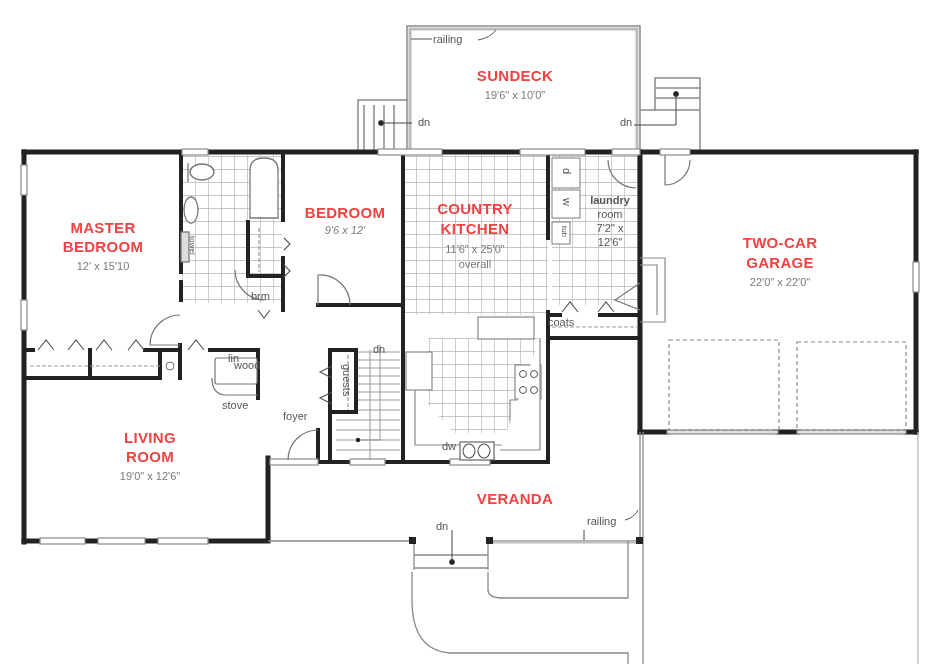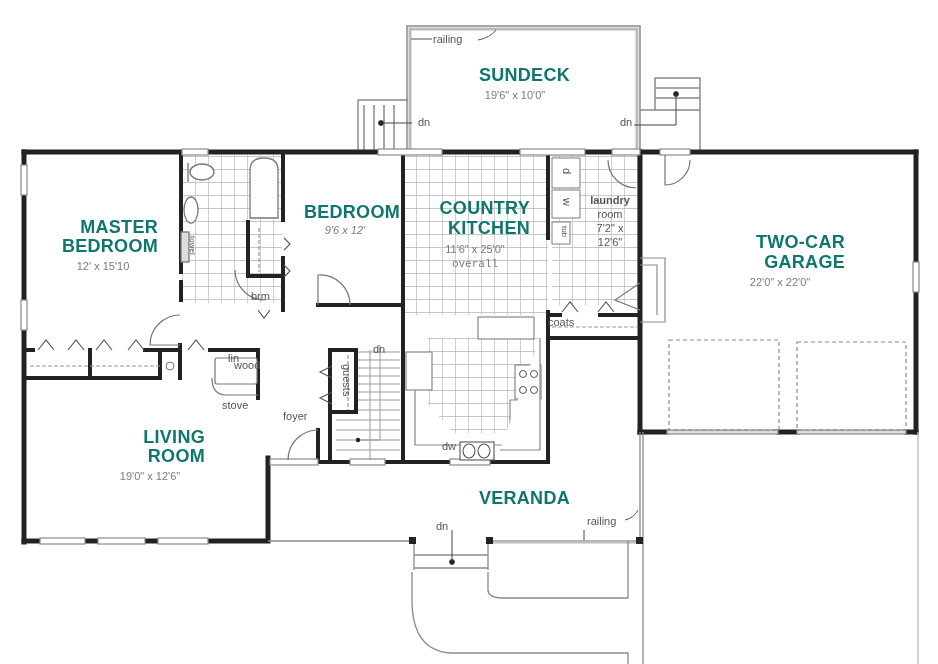--- a/index.html
+++ b/index.html
@@ -1,18 +1,18 @@
 <!DOCTYPE html>
 <html><head>
   <meta charset="utf-8">
   <style>
     html, body { margin: 0; padding: 0; background: #ffffff; }
     body { width: 938px; height: 664px; overflow: hidden; position: relative; font-family: "Liberation Sans", sans-serif; }
     #plan { position: absolute; left: 0; top: 0; width: 938px; height: 664px; }
-    .lbl { position: absolute; text-align: right; color: #0f766e; font-family: "Liberation Sans", sans-serif; font-weight: bold; font-size: 18px; line-height: 19px; letter-spacing: 0.3px; }
+    .lbl { position: absolute; text-align: center; color: #ef4444; font-family: "Liberation Sans", sans-serif; font-weight: bold; font-size: 15px; line-height: 19px; letter-spacing: 0.3px; }
     .dim { position: absolute; text-align: center; color: #7a7a7a; font-family: "Liberation Sans", sans-serif; font-size: 11px; line-height: 13px; white-space: nowrap; }
     .note { position: absolute; color: #555555; font-family: "Liberation Sans", sans-serif; font-size: 11px; line-height: 12px; white-space: nowrap; }
     .rot { transform: rotate(90deg); transform-origin: left top; }
     .room { position: absolute; }
   </style>
 </head>
 <body>
 
 <svg id="plan" viewBox="0 0 938 664" xmlns="http://www.w3.org/2000/svg">
   <defs>
@@ -261,21 +261,21 @@
 
 <div class="room">
   <div class="lbl" style="left:290px; top:203px; width:110px;">BEDROOM</div>
   <div class="dim" style="left:290px; top:224px; width:110px;font-style:italic;">9'6 x 12'</div>
 </div>
 
 <div class="room">
   <div class="lbl" style="left:420px; top:199px; width:110px;">COUNTRY</div>
   <div class="lbl" style="left:420px; top:219px; width:110px;">KITCHEN</div>
   <div class="dim" style="left:420px; top:243px; width:110px;">11'6" x 25'0"</div>
-  <div class="dim" style="left:420px; top:258px; width:110px;font-family:Liberation Mono, monospace;">overall</div>
+  <div class="dim" style="left:420px; top:258px; width:110px;">overall</div>
 </div>
 
 <div class="room">
   <div class="dim" style="left:575px; top:194px; width:70px; color:#555;font-weight:bold;">laundry</div>
   <div class="dim" style="left:575px; top:208px; width:70px; color:#555;">room</div>
   <div class="dim" style="left:575px; top:222px; width:70px; color:#555;">7'2" x</div>
   <div class="dim" style="left:575px; top:236px; width:70px; color:#555;">12'6"</div>
 </div>
 
 <div class="room">

